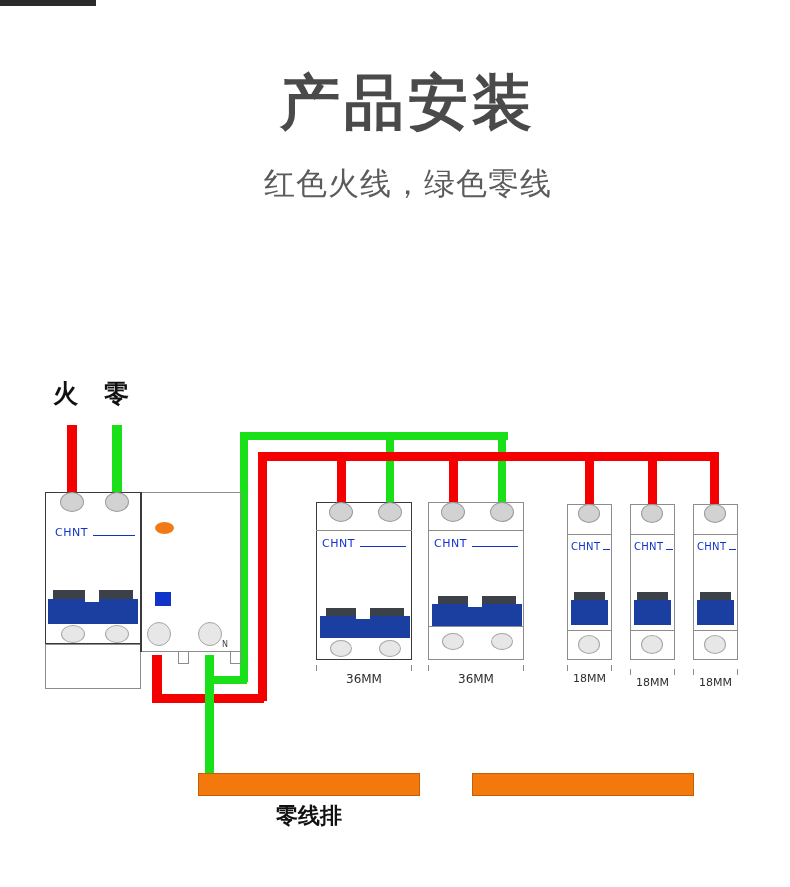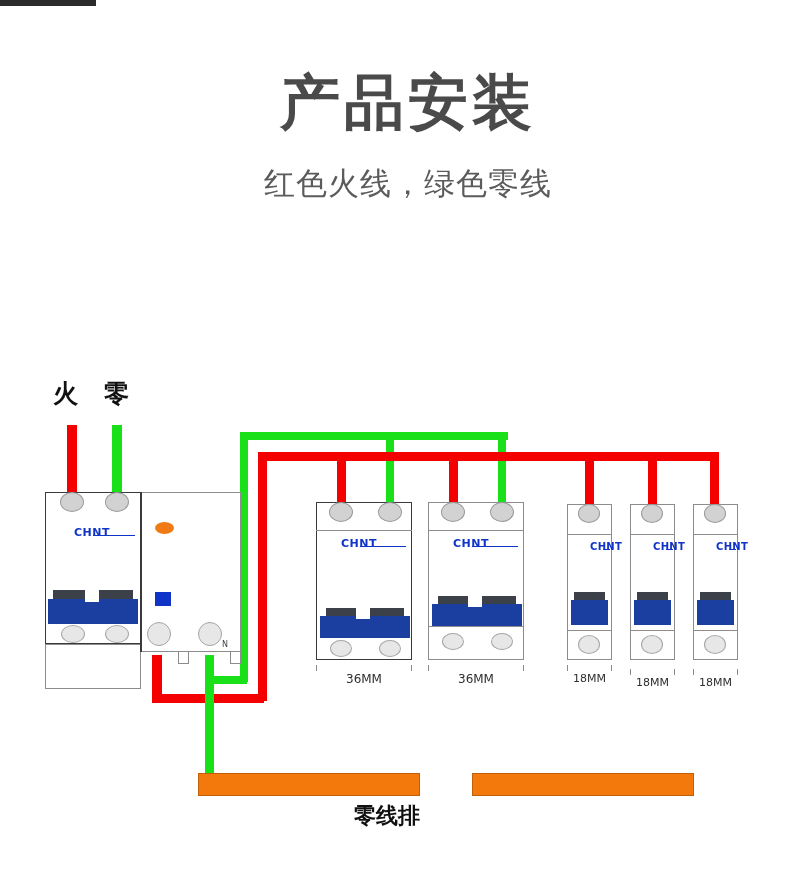--- a/index.html
+++ b/index.html
@@ -108,24 +108,23 @@
     background: #e7e7e7;
     border: 1px solid #a6a6a6;
     box-sizing: border-box;
   }
 
   
   .chnt {
     position: absolute;
     white-space: nowrap;
     color: #1034c8;
-    font-weight: bold;
+    font-weight: normal;
     font-family: "DejaVu Sans", "Liberation Sans", sans-serif;
     line-height: 1;
-    margin-left: 19px;
   }
   .chnt-rule {
     position: absolute;
     height: 1px;
     background: #1034c8;
   }
 
   
   .toggle-cap {
     position: absolute;
@@ -372,18 +371,18 @@
     <div class="divider-h" style="left:693px; top:630px; width:45px;"></div>
     <div class="terminal-shade" style="left:704px; top:635px; width:22px; height:19px;"></div>
     <div class="dim" style="left:693px; top:668px; width:45px;">
       <div class="dim-line" style="left:0; width:45px;"></div>
       <div class="dim-tick" style="left:0;"></div>
       <div class="dim-tick" style="left:44px;"></div>
       <div class="dim-text" style="top:7px; font-size:11px;">18MM</div>
     </div>
 
     <div class="busbar" style="left:198px; top:773px; width:222px; height:23px;"></div>
-    <div class="busbar-label" style="left:198px; top:805px; width:222px;text-align:right;">零线排</div>
+    <div class="busbar-label" style="left:198px; top:805px; width:222px;">零线排</div>
 
     <div class="busbar" style="left:472px; top:773px; width:222px; height:23px;"></div>
 
   </div>
 </div>
 
 </body></html>

